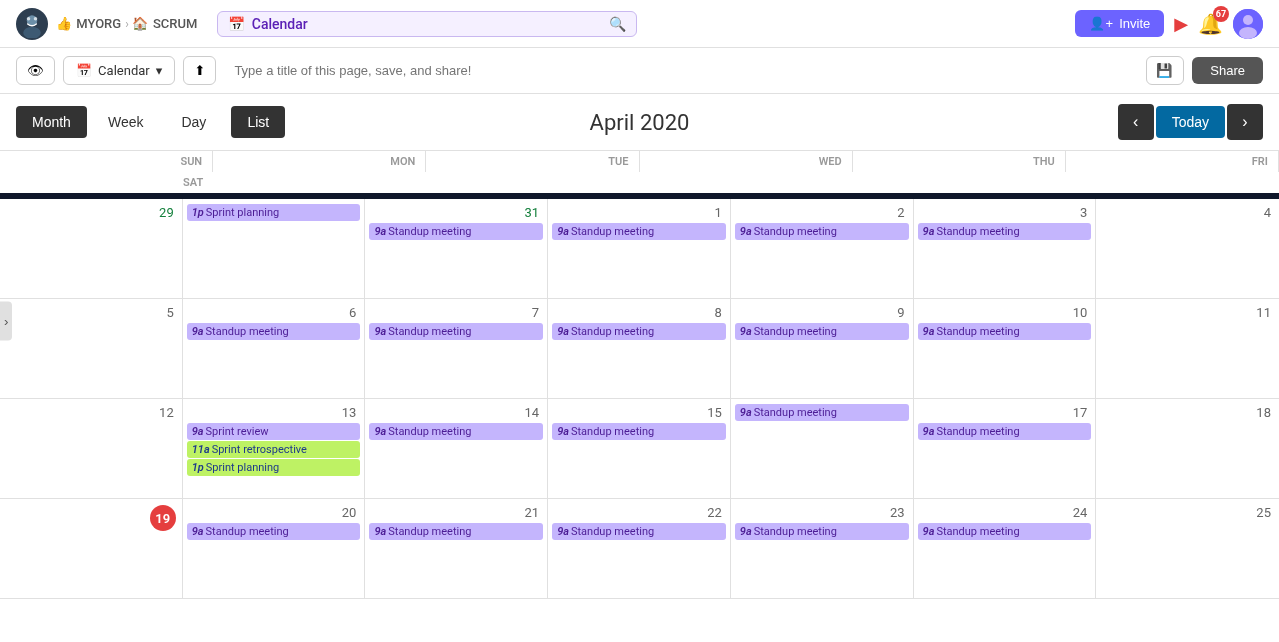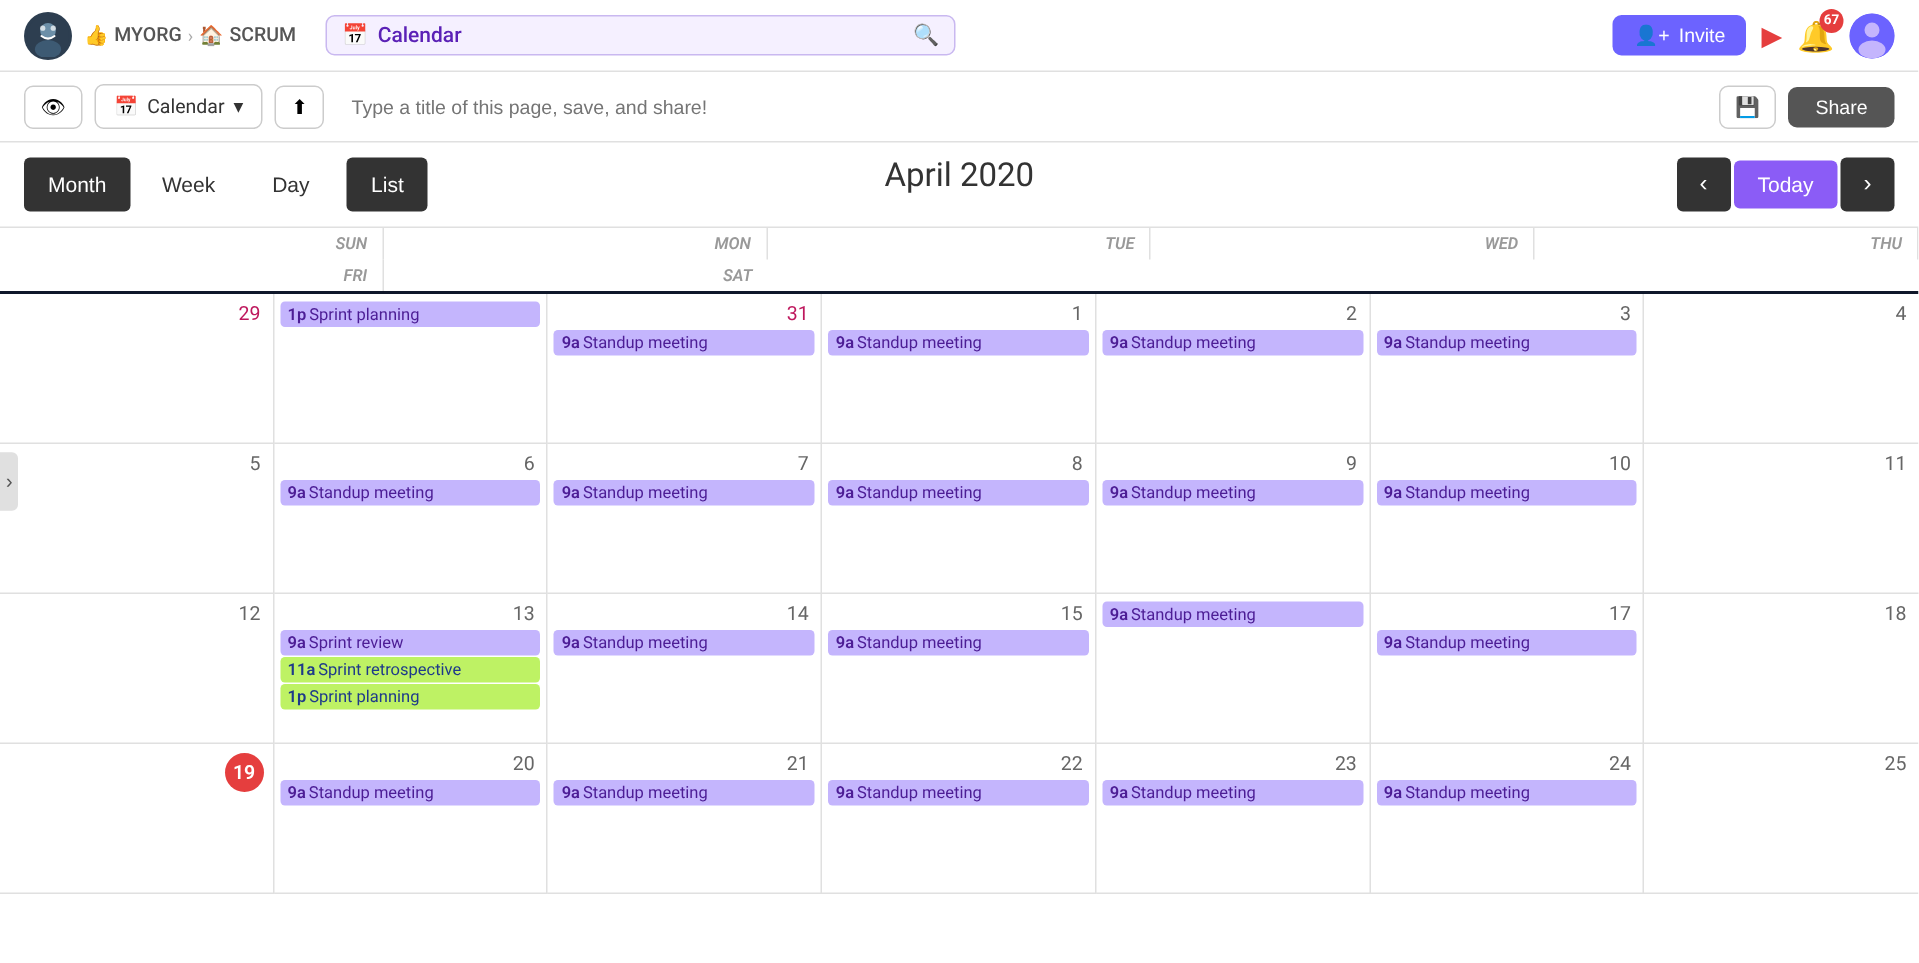--- a/index.html
+++ b/index.html
@@ -53,42 +53,42 @@
     .title-input {
       flex: 1; border: none; outline: none; font-size: 13px; color: #999;
       padding: 6px 10px; background: transparent;
     }
     .share-btn {
       background: #555; color: #fff; border: none; border-radius: 6px; padding: 6px 18px; cursor: pointer; font-size: 13px;
     }
 
     
     .view-controls {
-      display: flex; padding: 10px 16px; gap: 4px; position: relative;
+      display: flex; align-items: center; padding: 10px 16px; gap: 4px; position: relative;
     }
     .view-btn {
       background: #333; color: #fff; border: none; border-radius: 4px; padding: 8px 16px; cursor: pointer; font-size: 14px; font-weight: 500;
     }
     .view-btn.inactive { background: #fff; color: #333; border: 1px solid transparent; }
     .view-btn-list { background: #333; color: #fff; border: none; border-radius: 4px; padding: 8px 16px; cursor: pointer; font-size: 14px; font-weight: 500; margin-left: 4px; }
     
     .month-title { position: absolute; left: 50%; transform: translateX(-50%); font-size: 22px; font-weight: 400; color: #333; }
     .nav-right { margin-left: auto; display: flex; align-items: center; gap: 2px; }
     .nav-arrow {
       background: #333; color: #fff; border: none; border-radius: 4px; width: 36px; height: 36px; cursor: pointer; font-size: 16px; display: flex; align-items: center; justify-content: center;
     }
     .today-btn {
-      background: #8b5cf6; color: #fff; border: none; border-radius: 4px; padding: 8px 16px; cursor: pointer; font-size: 14px;
+      background: #0369a1; color: #fff; border: none; border-radius: 4px; padding: 8px 16px; cursor: pointer; font-size: 14px;
     }
 
     
     .calendar-container { flex: 1; }
     .calendar-header {
-      display: grid; grid-template-columns: repeat(5, 1fr);
-      border-bottom: 2px solid #0f172a; border-top: 1px solid #e0e0e0; font-style: italic;
+      display: grid; grid-template-columns: repeat(6, 1fr);
+      border-bottom: 6px solid #0f172a; border-top: 1px solid #e0e0e0;
     }
     .cal-day-header {
       text-align: right; padding: 4px 10px; font-size: 11px; font-weight: 600; color: #999;
       border-right: 1px solid #e0e0e0;
     }
     .cal-day-header:last-child { border-right: none; }
 
     .calendar-grid {
       display: grid; grid-template-columns: repeat(7, 1fr);
     }
@@ -98,29 +98,29 @@
     }
     .cal-cell:nth-child(7n) { border-right: none; }
     .cal-date {
       text-align: right; padding: 2px 8px; font-size: 13px; color: #666; font-weight: 400;
     }
     .cal-date.today {
       display: inline-flex; align-items: center; justify-content: center;
       background: #e53e3e; color: #fff; border-radius: 50%; width: 26px; height: 26px;
       font-weight: 600; float: right; margin: 2px 6px;
     }
-    .cal-date.greyed { color: #be185d; margin-left: 26px; }
+    .cal-date.greyed { color: #15803d; margin-left: 26px; }
     .event {
       margin: 1px 4px; padding: 2px 5px; border-radius: 3px; font-size: 11px;
       display: block; overflow: hidden; white-space: nowrap; text-overflow: ellipsis;
       cursor: pointer;
     }
     .event-purple { background: #c4b5fd; color: #4c1d95; }
     .event-blue { background: #bef264; color: #1e3a8a; }
-    .event-time { font-weight: 600; margin-right: 2px; }
+    .event-time { font-weight: 600; margin-right: 2px; font-style: italic; }
     .sidebar-toggle {
       position: fixed; left: 0; top: 50%; transform: translateY(-50%);
       background: #e0e0e0; border: none; border-radius: 0 4px 4px 0; padding: 12px 4px; cursor: pointer; color: #555;
     }
   </style>
 </head>
 <body>
 
 <div class="top-nav">
   <div class="avatar-logo">

